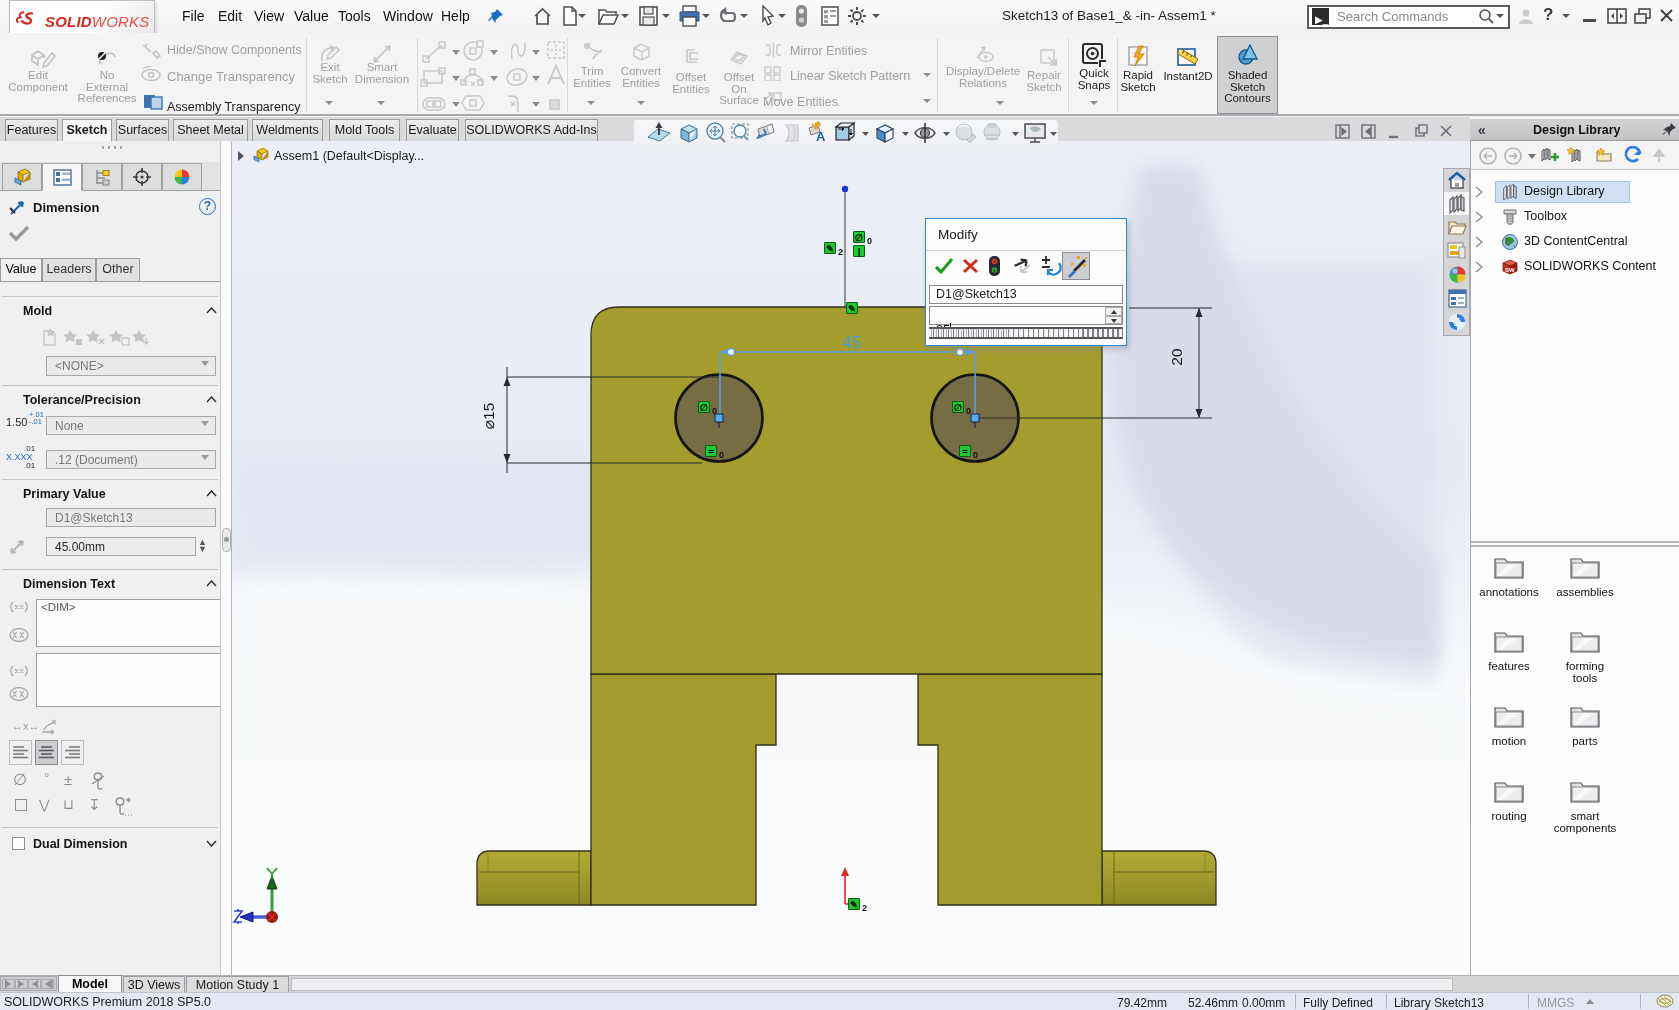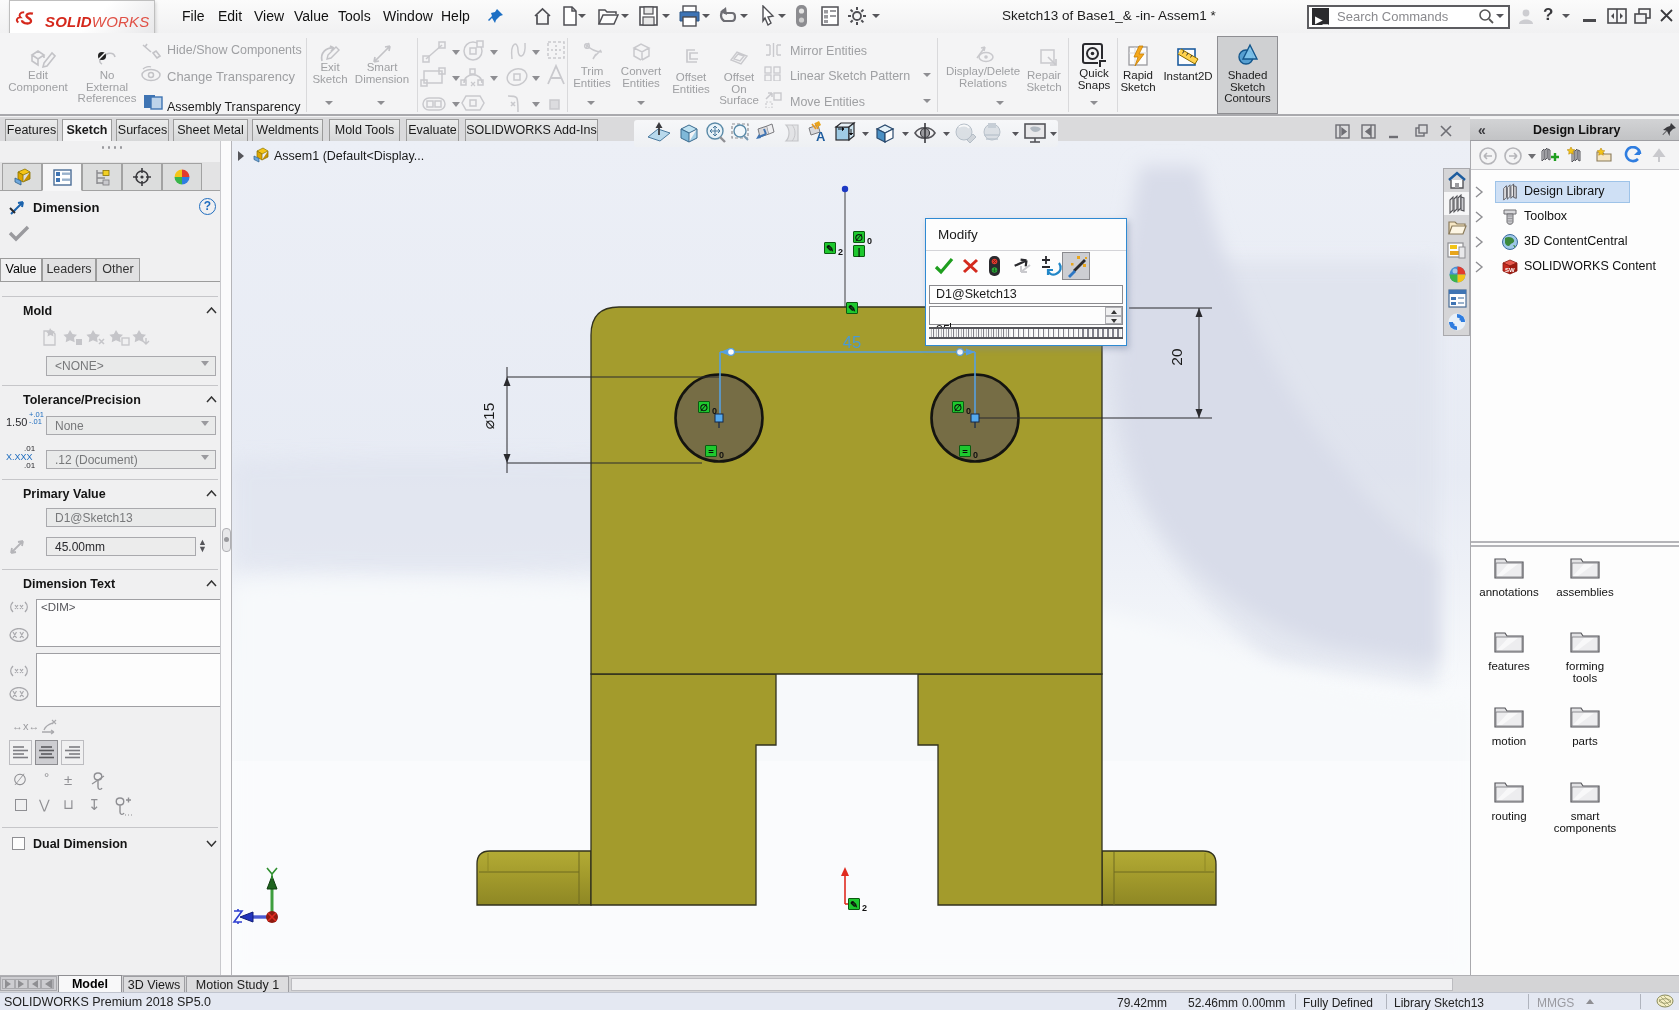--- a/index.html
+++ b/index.html
@@ -256,21 +256,21 @@
         <rect x="10" y="9" width="6" height="6"></rect>
       </g>
     </svg>
 <div class="abs rtxt" style="left:790px;top:71px;width:150px;text-align:left;font-size:12.5px;">Linear Sketch Pattern</div>
 <div class="abs caret" style="left:923px;top:73px;"></div>
 <svg class="abs" style="left:764px;top:91px;" width="19" height="17" viewBox="0 0 19 17">
       <path d="M2 8 L8 2 M8 2 H4 M8 2 V6" stroke="#c9c9cd" stroke-width="1.5" fill="none"></path>
       <rect x="10" y="2" width="7" height="7" fill="none" stroke="#c9c9cd" stroke-width="1.4"></rect>
       <rect x="2" y="11" width="6" height="6" fill="none" stroke="#c9c9cd" stroke-width="1.2" stroke-dasharray="2 1.5"></rect>
     </svg>
-<div class="abs rtxt" style="left:790px;top:97px;width:120px;text-align:left;font-size:12.5px;">Move Entities</div>
+<div class="abs rtxt" style="left:763px;top:97px;width:120px;text-align:left;font-size:12.5px;">Move Entities</div>
 <div class="abs caret" style="left:923px;top:99px;"></div>
 <div class="abs sep" style="left:937px;top:38px;height:74px;"></div>
 
 <svg class="abs" style="left:973px;top:44px;" width="23" height="20" viewBox="0 0 23 20">
       <path d="M4 14 L12 3 M12 3 l-4 1 M12 3 l-1 4" stroke="#c9c9cd" stroke-width="1.5" fill="none"></path>
       <ellipse cx="13" cy="13" rx="7" ry="4.5" fill="none" stroke="#c9c9cd" stroke-width="1.5"></ellipse>
       <circle cx="13" cy="13" r="1.8" fill="#c9c9cd"></circle>
     </svg>
 <div class="abs rtxt" style="left:937px;top:66px;width:92px;">Display/Delete<br>Relations</div>
 <div class="abs caret" style="left:996px;top:101px;"></div>

